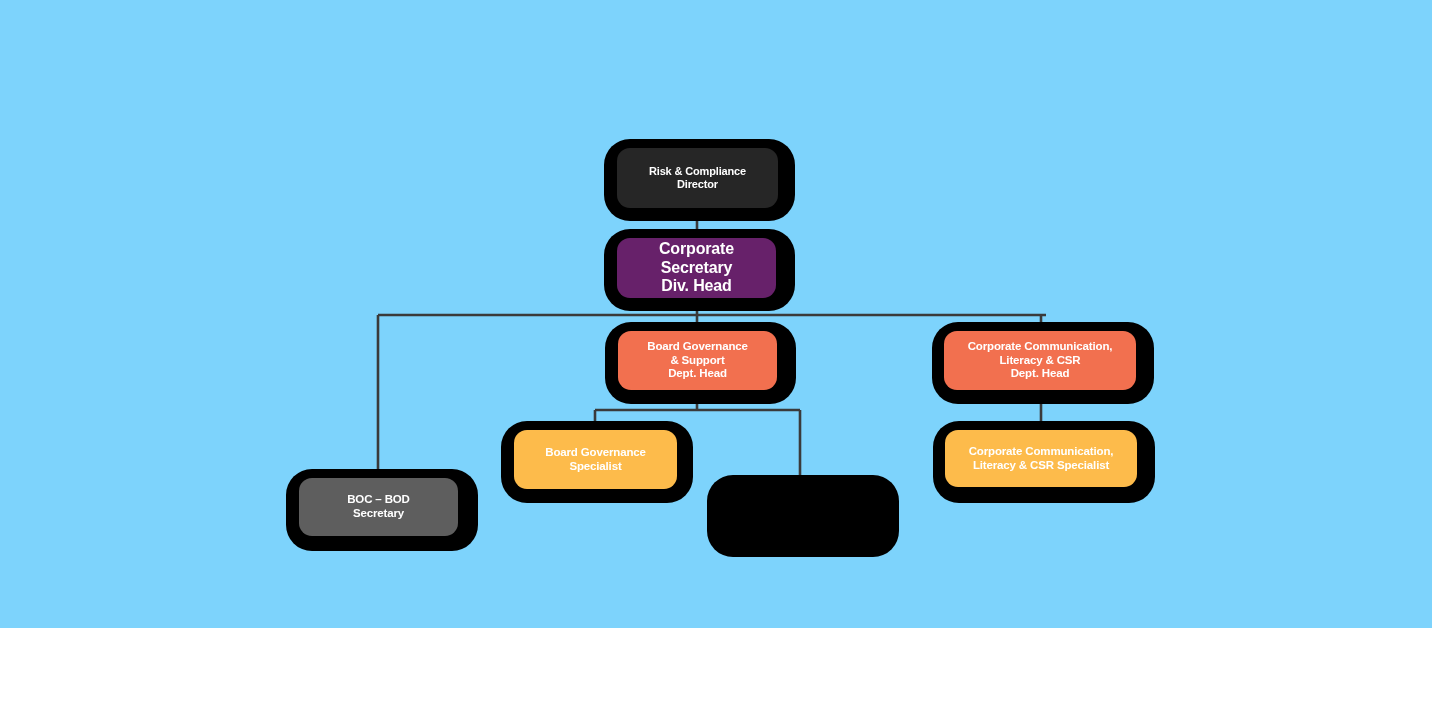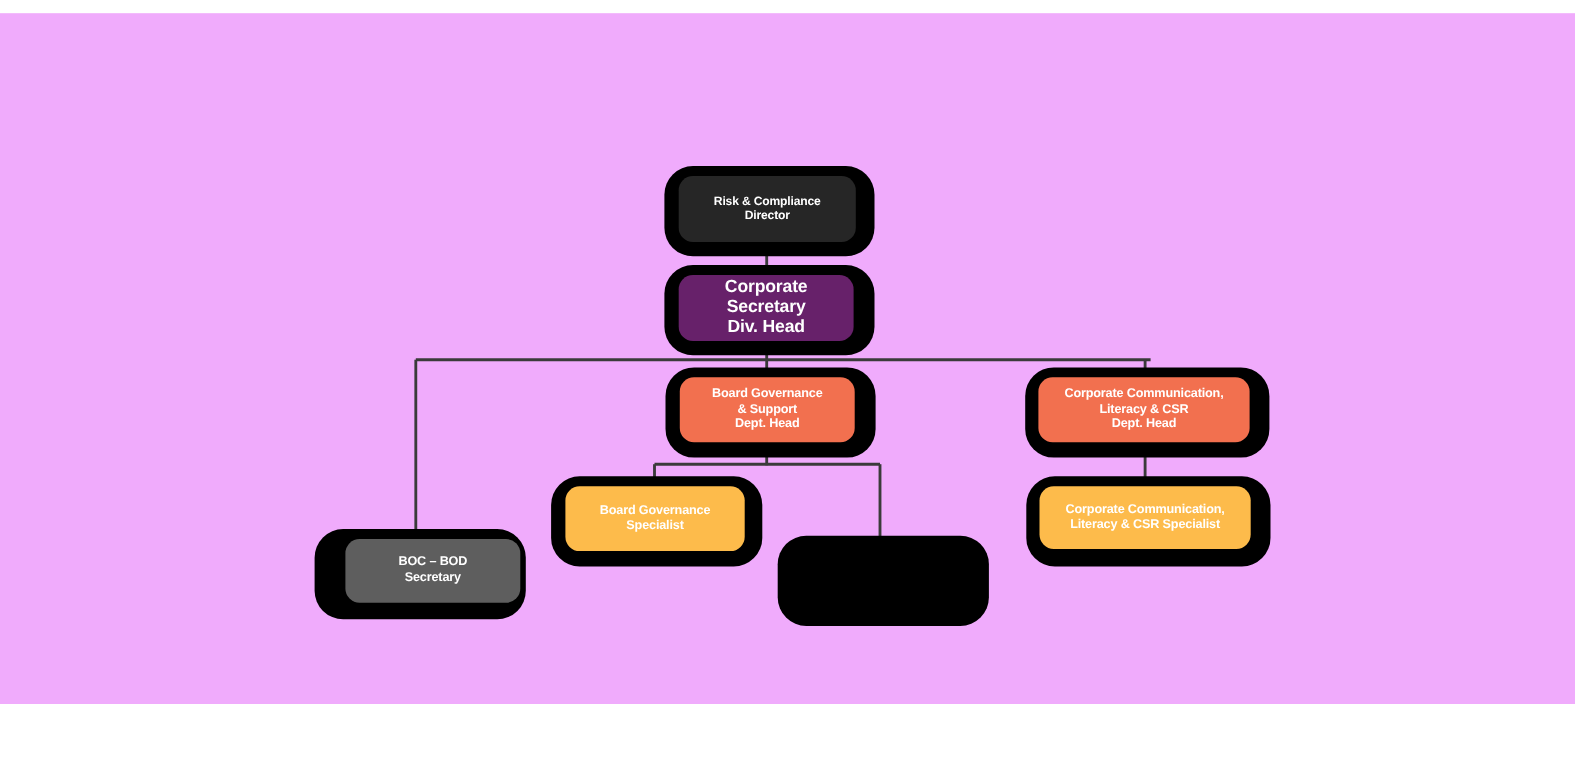--- a/index.html
+++ b/index.html
@@ -10,22 +10,21 @@
   body {
     width: 1432px;
     height: 712px;
     font-family: "Liberation Sans", sans-serif;
     overflow: hidden;
   }
   #chart-canvas {
     position: relative;
     width: 1432px;
     height: 628px;
-    background: #f0abfc;
-    margin-top: 12px;
+    background: #7dd3fc;
   }
   #connector-layer {
     position: absolute;
     left: 0;
     top: 0;
     width: 1432px;
     height: 712px;
   }
   .node {
     position: absolute;
@@ -96,18 +95,18 @@
 
   <div class="node-shadow" style="left:501px; top:421px; width:192px; height:82px;"></div>
   <div class="node node-yellow" style="left:514px; top:430px; width:163px; height:59px; font-size:11.5px;">Board Governance
 Specialist</div>
 
   <div class="node-shadow" style="left:933px; top:421px; width:222px; height:82px;"></div>
   <div class="node node-yellow" style="left:945px; top:430px; width:192px; height:57px; font-size:11.5px;">Corporate Communication,
 Literacy &amp; CSR Specialist</div>
 
   <div class="node-shadow" style="left:286px; top:469px; width:192px; height:82px;"></div>
-  <div class="node node-gray" style="left:314px; top:478px; width:159px; height:58px; font-size:11.5px;">BOC – BOD
+  <div class="node node-gray" style="left:299px; top:478px; width:159px; height:58px; font-size:11.5px;">BOC – BOD
 Secretary</div>
 
   <div class="node-shadow" style="left:707px; top:475px; width:192px; height:82px;"></div>
 
 </div>
 
 </body></html>

